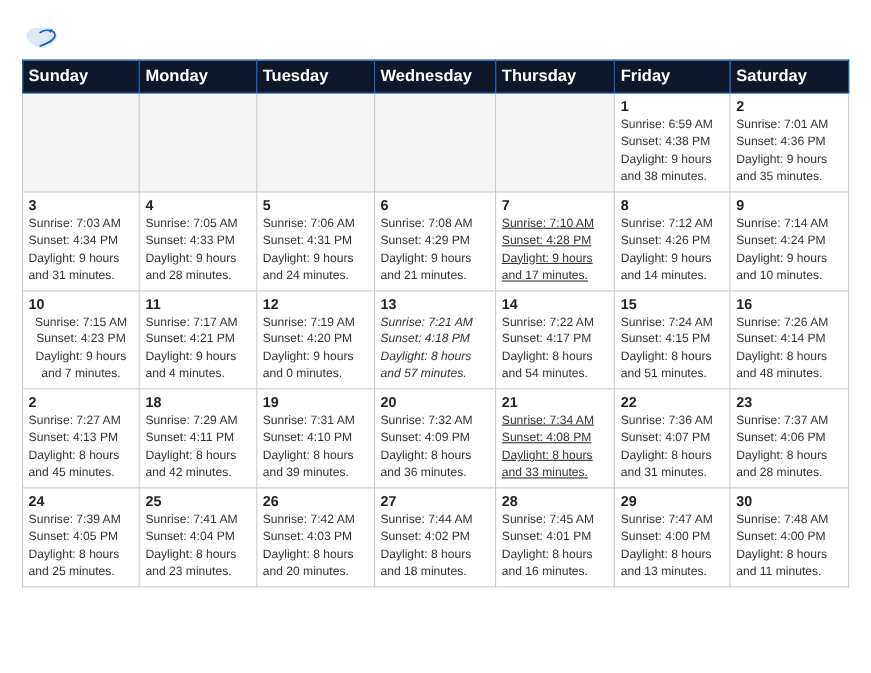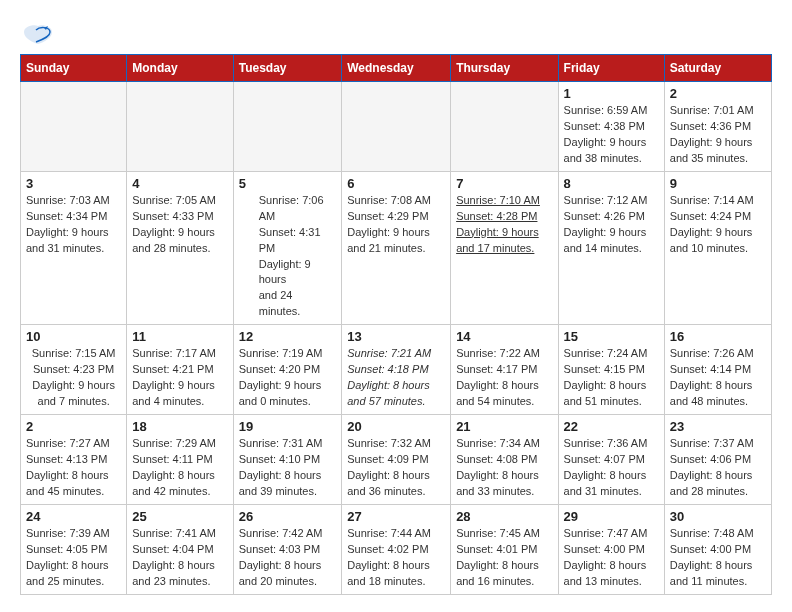--- a/index.html
+++ b/index.html
@@ -35,25 +35,25 @@
       font-size: 16px;
       color: #444;
       margin-top: 2px;
     }
     table {
       width: 100%;
       border-collapse: collapse;
       font-size: 11px;
     }
     th {
-      background-color: #b91c1c;
+      background-color: #0f172a;
       color: #fff;
       text-align: left;
       padding: 6px 5px;
-      font-size: 12px;
+      font-size: 15px;
       font-weight: bold;
       border: 1px solid #1565c0;
     }
     td {
       border: 1px solid #ccc;
       vertical-align: top;
       padding: 4px 5px;
       width: 113px;
       min-height: 80px;
       background: #fff;
@@ -145,21 +145,21 @@
         </td>
         <td>
           <span class="day-num">4</span>
           <div class="day-info" style="white-space: pre-line;">Sunrise: 7:05 AM
 Sunset: 4:33 PM
 Daylight: 9 hours
 and 28 minutes.</div>
         </td>
         <td>
           <span class="day-num">5</span>
-          <div class="day-info" style="white-space: pre-line; margin-left: 20px;">Sunrise: 7:06 AM
+          <div class="day-info" style="white-space: pre-line;">Sunrise: 7:06 AM
 Sunset: 4:31 PM
 Daylight: 9 hours
 and 24 minutes.</div>
         </td>
         <td>
           <span class="day-num">6</span>
           <div class="day-info" style="white-space: pre-line;">Sunrise: 7:08 AM
 Sunset: 4:29 PM
 Daylight: 9 hours
 and 21 minutes.</div>
@@ -261,21 +261,21 @@
         </td>
         <td>
           <span class="day-num">20</span>
           <div class="day-info" style="white-space: pre-line;">Sunrise: 7:32 AM
 Sunset: 4:09 PM
 Daylight: 8 hours
 and 36 minutes.</div>
         </td>
         <td>
           <span class="day-num">21</span>
-          <div class="day-info" style="white-space: pre-line;">Sunrise: 7:34 AM
+          <div class="day-info" style="white-space: pre-line; text-decoration: underline;">Sunrise: 7:34 AM
 Sunset: 4:08 PM
 Daylight: 8 hours
 and 33 minutes.</div>
         </td>
         <td>
           <span class="day-num">22</span>
           <div class="day-info" style="white-space: pre-line;">Sunrise: 7:36 AM
 Sunset: 4:07 PM
 Daylight: 8 hours
 and 31 minutes.</div>

